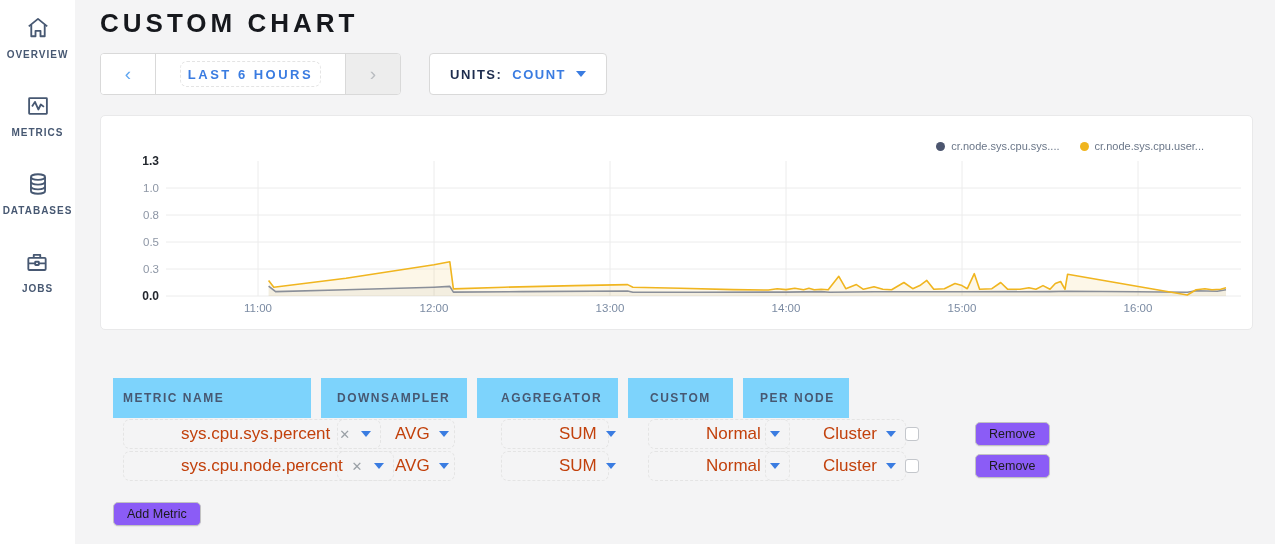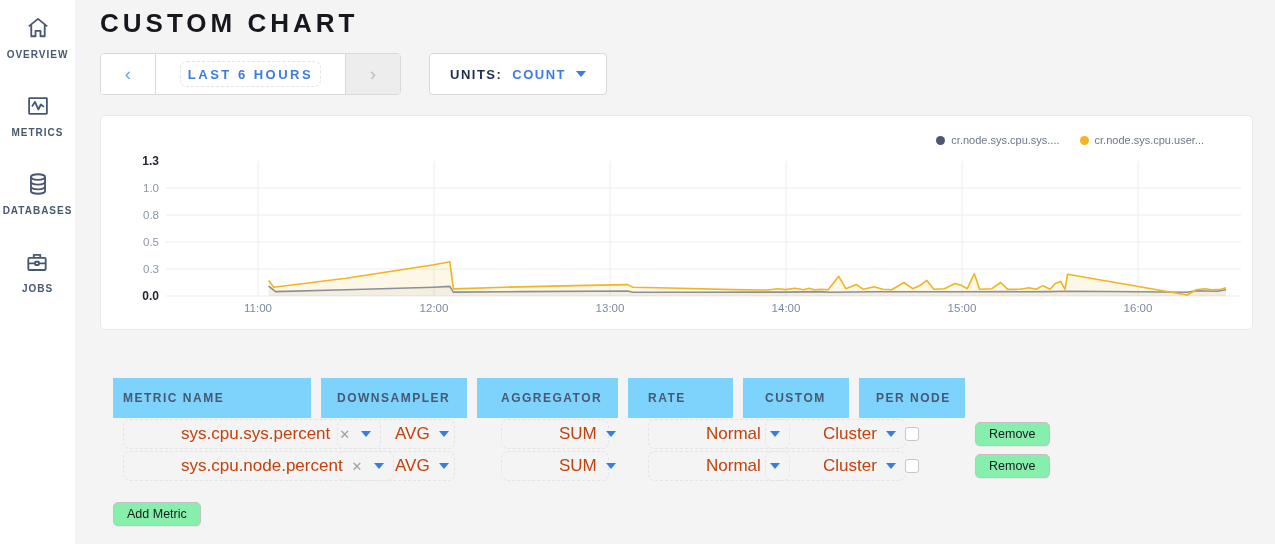--- a/index.html
+++ b/index.html
@@ -32,21 +32,21 @@
   .units-select { height:42px; background:#fff; border:1px solid #d9d9d9; border-radius:4px;
                   display:flex; align-items:center; padding:8px 20px; gap:10px; cursor:pointer; }
   .units-label { font-size:13px; font-weight:bold; letter-spacing:1.5px; color:#1d2c4e; }
   .units-value { font-size:13px; font-weight:bold; letter-spacing:1.5px; color:#3a7ce1;text-align:center; }
   .caret { width:0; height:0; border-left:5px solid transparent; border-right:5px solid transparent;
            border-top:6px solid #3a7ce1; display:inline-block; }
 
   
   .chart-panel { position:relative; margin-top:20px; width:1153px; height:215px; background:#fff;
                  border:1px solid #e9e9ea; border-radius:5px; }
-  .legend { position:absolute; top:18px; right:48px; display:flex; gap:20px; align-items:center; }
+  .legend { position:absolute; top:24px; right:48px; display:flex; gap:20px; align-items:center; }
   .legend-item { display:flex; align-items:center; gap:6px; cursor:pointer; }
   .legend-dot { width:9px; height:9px; border-radius:50%; }
   .legend-label { font-size:11px; color:#6b7789; }
   #chart-svg { position:absolute; left:0; top:0; }
   #chart-svg text { font-family:"Liberation Sans", sans-serif; }
 
   
   .metrics-table { margin-top:48px; }
   .tbl-grid { display:grid; grid-template-columns:198px 146px 141px 105px 106px 106px 120px;
               column-gap:10px; align-items:center; }
@@ -58,21 +58,21 @@
   .c4 { padding-left:20px; } .c5 { padding-left:22px; } .c6 { padding-left:17px; }
   .cell { display:flex; align-items:center; height:32px; }
   .cell.center { justify-content:center; padding-left:0; }
   .blue-txt { color:#c2410c; font-size:17px;margin-left:48px; }
   .dd { display:inline-flex; align-items:center; gap:9px; border:1px dashed #e4e4e4;
         border-radius:7px; padding:4px 9px; cursor:pointer; }
   .dd.wide { justify-content:space-between; }
   .clear-x { color:#9aa0a6; font-size:13px; margin-right:2px; cursor:pointer; }
   .checkbox { width:14px; height:14px; border:1.5px solid #c4c7cc; border-radius:3px;
               background:#fff; cursor:pointer; }
-  .btn { background:#86efac; border:1px solid #c2c2c2; border-radius:5px; padding:4px 13px;
+  .btn { background:#8b5cf6; border:1px solid #c2c2c2; border-radius:5px; padding:4px 13px;
          font-size:12.5px; color:#1b1b1d; font-family:inherit; cursor:pointer;
          box-shadow:0 1px 1px rgba(0,0,0,0.06); }
   .remove-cell { display:flex; align-items:center; height:32px; }
   .add-metric { margin-top:20px; margin-left:13px; }
   .tbl-indent { margin-left:13px; }
 </style>
 </head>
 <body>
 
 <div class="app">
@@ -182,21 +182,20 @@
         </div>
       </div>
     </section>
 
     
     <section class="metrics-table tbl-indent">
       <div class="tbl-grid">
         <div class="th c1">METRIC NAME</div>
         <div class="th c2">DOWNSAMPLER</div>
         <div class="th c3">AGGREGATOR</div>
-        <div class="th c4">RATE</div>
         <div class="th c5">CUSTOM</div>
         <div class="th c6">PER NODE</div>
         <div class="th empty"></div>
       </div>
 
       <div class="tbl-grid tbl-row">
         <div class="cell c1">
           <span class="dd">
             <span class="blue-txt">sys.cpu.sys.percent</span>
             <span class="clear-x">✕</span>

